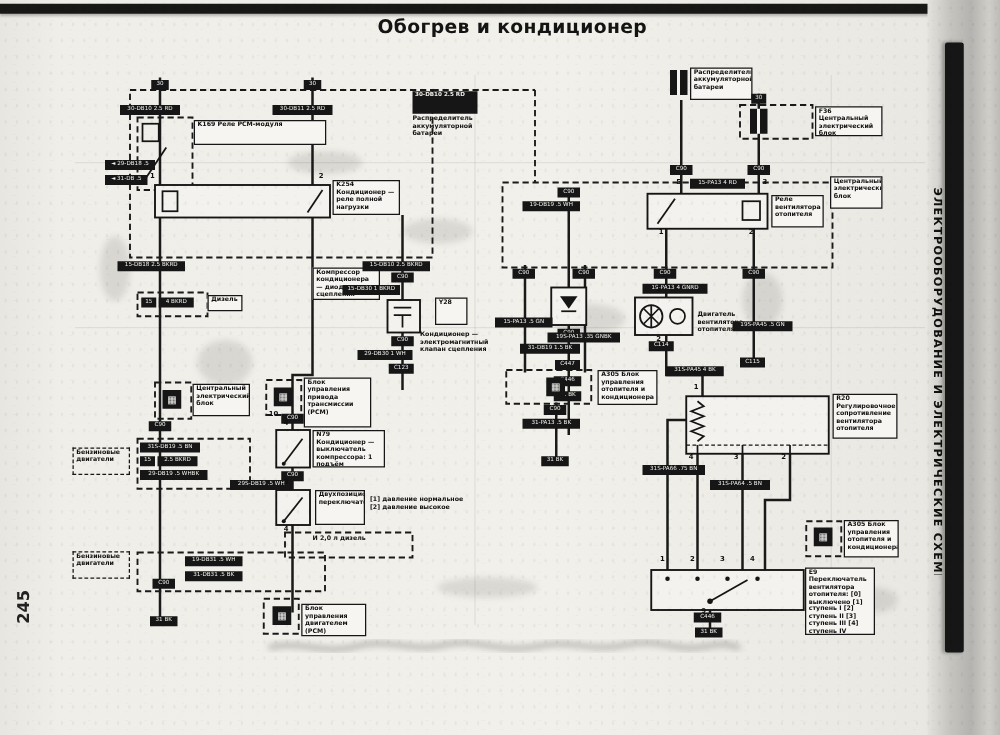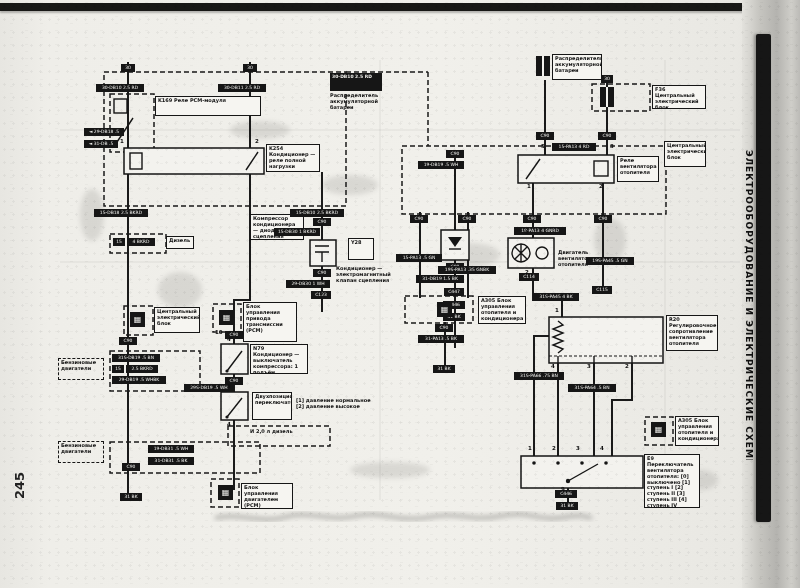--- a/index.html
+++ b/index.html
@@ -31,20 +31,21 @@
   .chip.s-icon{width:15px;height:15px;font-size:8px;z-index:6;}
   .chip.s-fuse{width:14px;height:20px;z-index:6;
         background:linear-gradient(to right,#161616 42%,#f3f2ee 42%,#f3f2ee 58%,#161616 58%);}
 </style>
 </head>
 <body>
 
 <div id="page">
 
   <div id="topbar"></div>
+  <div id="title">Обогрев и кондиционер</div>
   <div id="pagenum">245</div>
 
   <div id="diagram">
     <svg id="wires" width="800" height="588" viewBox="0 0 800 588">
       <defs>
           <filter id="b" x="-50%" y="-50%" width="200%" height="200%">
             <feGaussianBlur stdDeviation="2.6"></feGaussianBlur>
           </filter>
         </defs>
 

